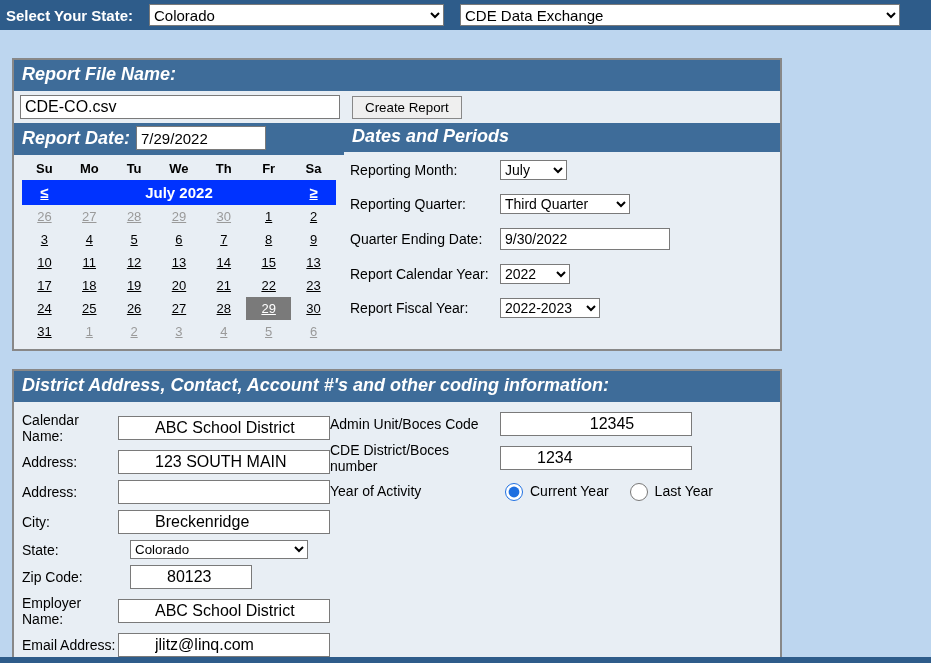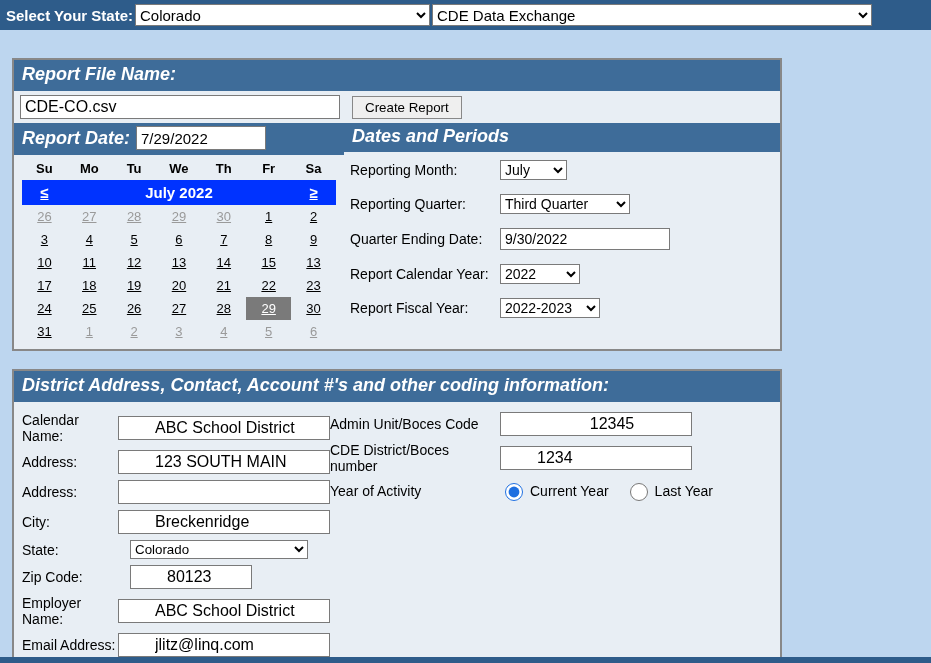--- a/index.html
+++ b/index.html
@@ -16,21 +16,21 @@
   position: relative;
   overflow: hidden;
 }
 
 .topbar {
   background: #2e5c8a;
   height: 26px;
   display: flex;
   align-items: center;
   padding: 2px 6px;
-  gap: 2px;
+  gap: 16px;
 }
 .topbar-label {
   color: #fff;
   font-weight: bold;
   font-size: 15px;
 }
 .topbar select {
   font-size: 15px;
   height: 22px;
 }
@@ -316,21 +316,21 @@
         <div class="dp-row">
           <span class="lbl">Reporting Quarter:</span>
           <select style="width:130px"><option>Third Quarter</option></select>
         </div>
         <div class="dp-row">
           <span class="lbl">Quarter Ending Date:</span>
           <input type="text" style="width: 160px;" value="9/30/2022">
         </div>
         <div class="dp-row">
           <span class="lbl">Report Calendar Year:</span>
-          <select style="width:80px"><option>2022</option></select>
+          <select style="width:70px"><option>2022</option></select>
         </div>
         <div class="dp-row" style="margin-bottom:4px">
           <span class="lbl">Report Fiscal Year:</span>
           <select style="width:100px"><option>2022-2023</option></select>
         </div>
       </div>
     </div>
   </div>
 </div>
 

